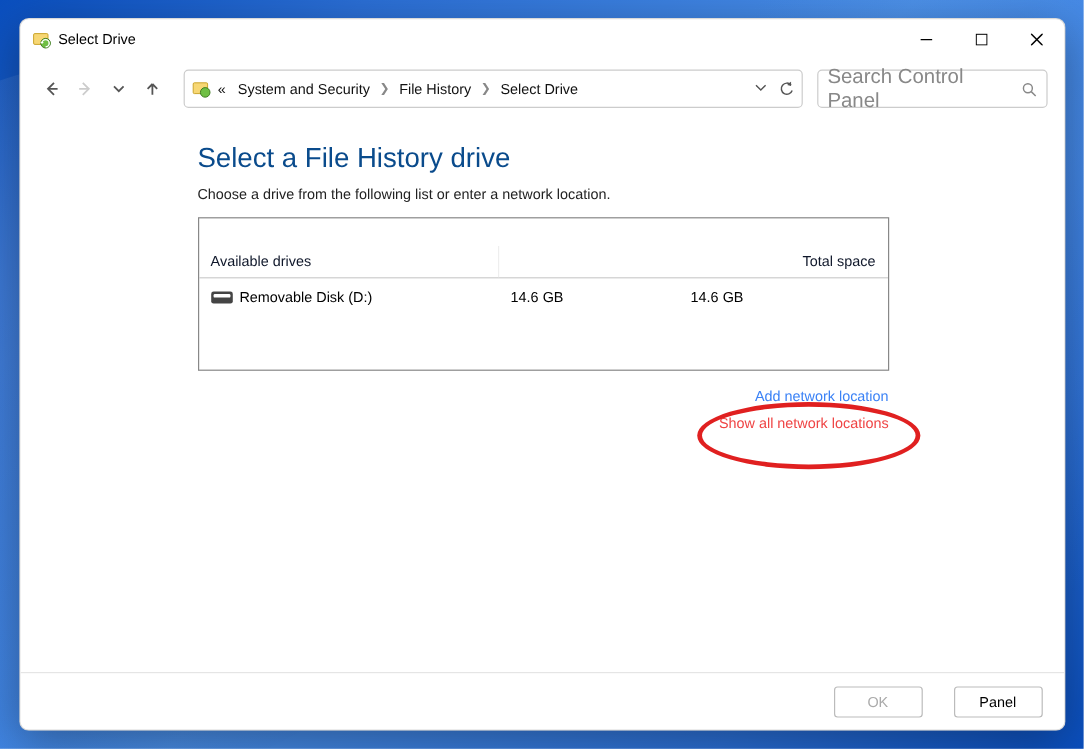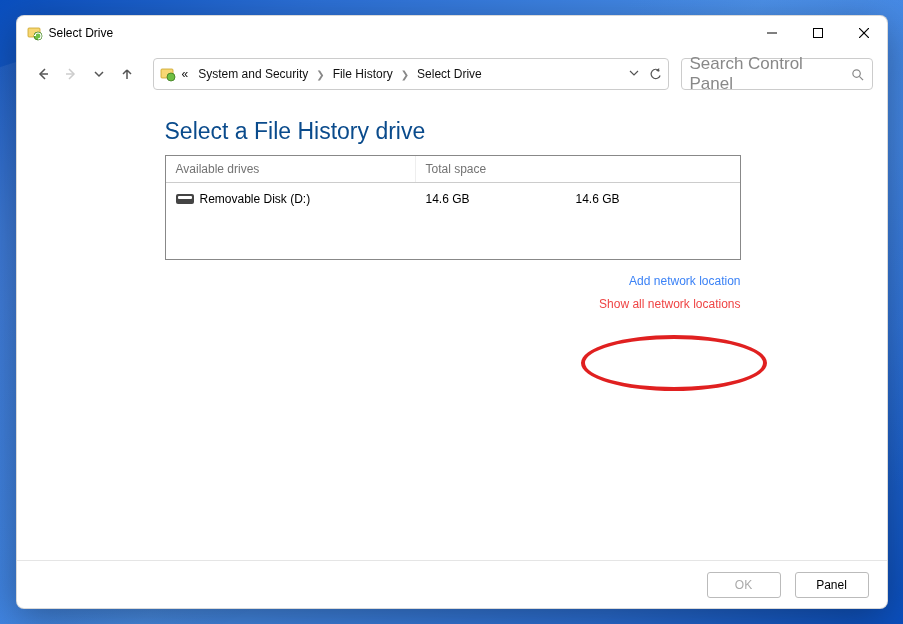--- a/index.html
+++ b/index.html
@@ -100,22 +100,22 @@
       position:relative;
     }
     .heading { color:#0a4b8c; font-size:23px; font-weight:400; margin-bottom:10px;}
     .subtext { font-size:12px; color:#222; margin-bottom:12px;}
     .drive-table {
       width: 576px;
       border:1px solid #888;
       font-size:12px;
     }
     .dt-header { display:flex; border-bottom:1px solid #ccc;}
-    .dt-header > div { padding:6px 10px; color:#737373; border-right:1px solid #eee;}
-    .dt-header > div:last-child { border-right:none; }
+    .dt-header > div { padding:6px 10px; color:#0f172a; border-right:1px solid #eee;margin-top:23px;}
+    .dt-header > div:last-child { border-right:none;text-align:right; }
     .col-drive { flex: 0 0 250px;}
     .col-free { flex:0 0 150px;}
     .col-total { flex:1;}
     .dt-row { display:flex; min-height:76px;text-align:center;}
     .dt-row > div { padding:6px 10px; }
     .drive-row-line { display:flex; align-items:center; gap:6px; height:20px;}
     .drive-icon {
       width:18px; height:10px; background:#444; border-radius:2px; position:relative;
     }
     .drive-icon::before { content:""; position:absolute; top:2px; left:2px; right:2px; height:3px; background:#fff; border-radius:1px;}
@@ -130,21 +130,21 @@
       height:56px;
       pointer-events:none;
     }
     .footer {
       height:48px;
       border-top:1px solid #e5e5e5;
       display:flex;
       align-items:center;
       justify-content:flex-end;
       padding:0 18px;
-      gap:14px;
+      gap:26px;
     }
     .btn {
       min-width:74px;
       height:26px;
       border:1px solid #bbb;
       background:#fff;
       border-radius:3px;
       font-size:12px;
       padding:0 12px;
       cursor:pointer;
@@ -251,20 +251,21 @@
         <svg width="13" height="13" viewBox="0 0 14 14">
             <circle cx="6" cy="6" r="4" fill="none" stroke="#888" stroke-width="1.3"></circle>
             <line x1="9" y1="9" x2="13" y2="13" stroke="#888" stroke-width="1.3"></line>
           </svg>
       </span>
     </div>
   </div>
 
   <div class="content">
     <div class="heading">Select a File History drive</div>
+    <div class="subtext">Choose a drive from the following list or enter a network location.</div>
 
     <div class="drive-table">
       <div class="dt-header">
         <div class="col-drive">Available drives</div>
         <div class="col-total">Total space</div>
       </div>
       <div class="dt-row">
         <div class="col-drive">
           <div class="drive-row-line">
             <span class="drive-icon"></span>

